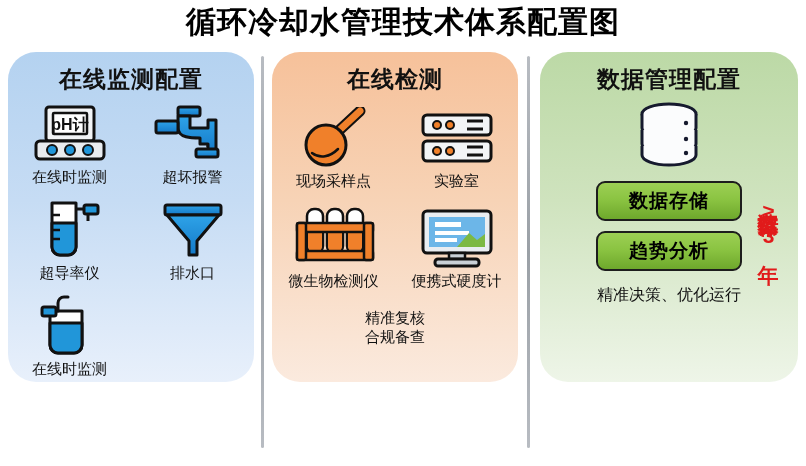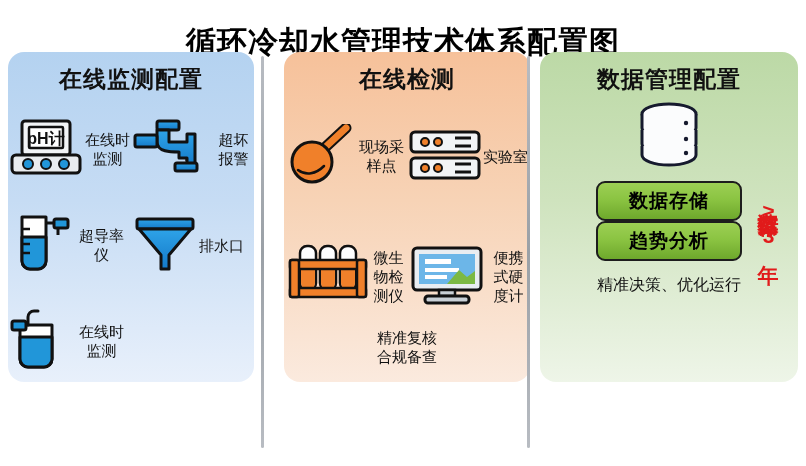--- a/index.html
+++ b/index.html
@@ -6,36 +6,36 @@
   html, body {
     width: 806px; height: 466px;
     background: #ffffff;
     font-family: "Liberation Sans", "DejaVu Sans", sans-serif;
     overflow: hidden;
   }
   #root { position: relative; width: 806px; height: 466px; }
 
   
   .page-title {
-    position: absolute; top: 20px; left: 0; width: 806px;
+    position: absolute; top: 0; left: 0; width: 806px;
     text-align: center;
     font-size: 30px; font-weight: bold; color: #000000;
     letter-spacing: 1px;
     line-height: 44px;
   }
 
   
   .panel {
     position: absolute;
     top: 52px; height: 330px;
-    border-radius: 16px;
+    border-radius: 28px;
     overflow: hidden;
   }
   .panel-1 { left: 8px;   width: 246px; background: linear-gradient(180deg,#b4d2f0 0%, #c6dcf4 45%, #e8f0fb 100%); }
-  .panel-2 { left: 284px; width: 246px; background: linear-gradient(180deg,#f6c19a 0%, #f7d3b6 45%, #fbeade 100%); }
+  .panel-2 { left: 272px; width: 246px; background: linear-gradient(180deg,#f6c19a 0%, #f7d3b6 45%, #fbeade 100%); }
   .panel-3 { left: 540px; width: 258px; background: linear-gradient(180deg,#bcd9a6 0%, #cfe3be 45%, #eef5e8 100%); font-family: Liberation Serif, serif; }
 
   .divider {
     position: absolute; top: 56px; width: 3px; height: 392px;
     background: linear-gradient(180deg,#b8bcc2 0%, #9aa0a6 50%, #b8bcc2 100%);
     border-radius: 2px;
   }
   .div-1 { left: 261px; }
   .div-2 { left: 527px; }
 
@@ -45,24 +45,24 @@
     margin-top: 12px;
     letter-spacing: 1px;
   }
 
   
   .icon-grid {
     display: grid; grid-template-columns: 1fr 1fr;
     margin-top: 8px;
   }
   .grid-1 { row-gap: 6px; }
-  .grid-2 { row-gap: 24px; margin-top: 12px; }
+  .grid-2 { row-gap: 4px; margin-top: 12px; }
 
   .cell {
-    display: flex; flex-direction: row;
+    display: flex; flex-direction: column;
     align-items: center; justify-content: flex-start;
   }
   .cell .glyph {
     height: 62px; display: flex; align-items: center; justify-content: center;
   }
   .cell .caption {
     font-size: 15px; color: #111; text-align: center;
     line-height: 19px; margin-top: 2px;
     max-width: 106px;
   }
@@ -74,21 +74,21 @@
     margin-top: 6px;
   }
   .subrow .sublabel {
     font-size: 15px; color: #111; text-align: center;
   }
 
   
   .db-wrap { display: flex; justify-content: center; margin-top: 6px; }
   .btn-stack {
     display: flex; flex-direction: column; align-items: center;
-    margin-top: 10px;
+    gap: 10px; margin-top: 10px;
   }
   .green-btn {
     width: 146px; height: 40px;
     border: 2px solid #1d1d1d;
     border-radius: 9px;
     background: linear-gradient(180deg,#9ccf54 0%, #8bc442 45%, #6ea82c 100%);
     color: #000; font-size: 19px; font-weight: bold;
     display: flex; align-items: center; justify-content: center;
     letter-spacing: 1px;
   }

